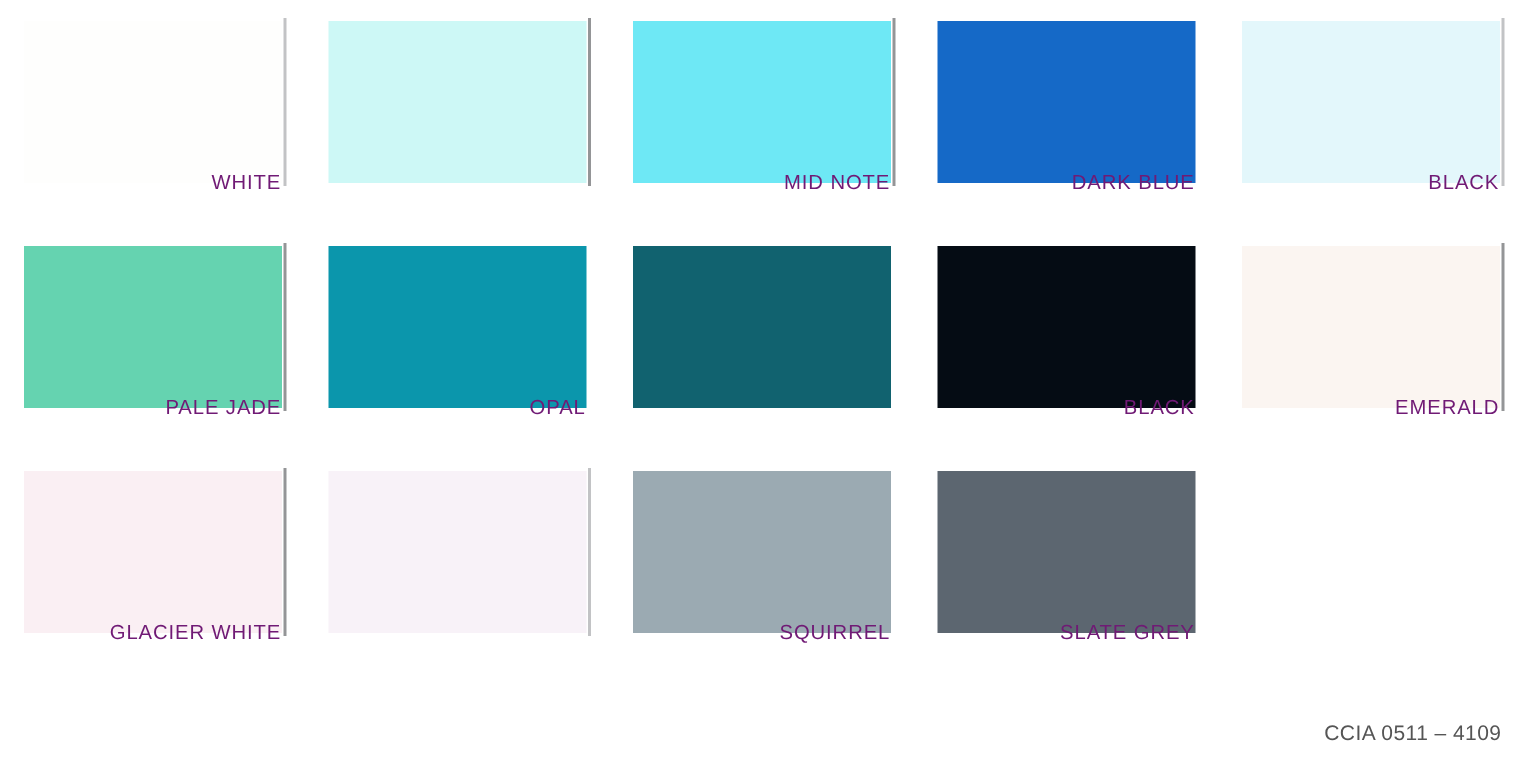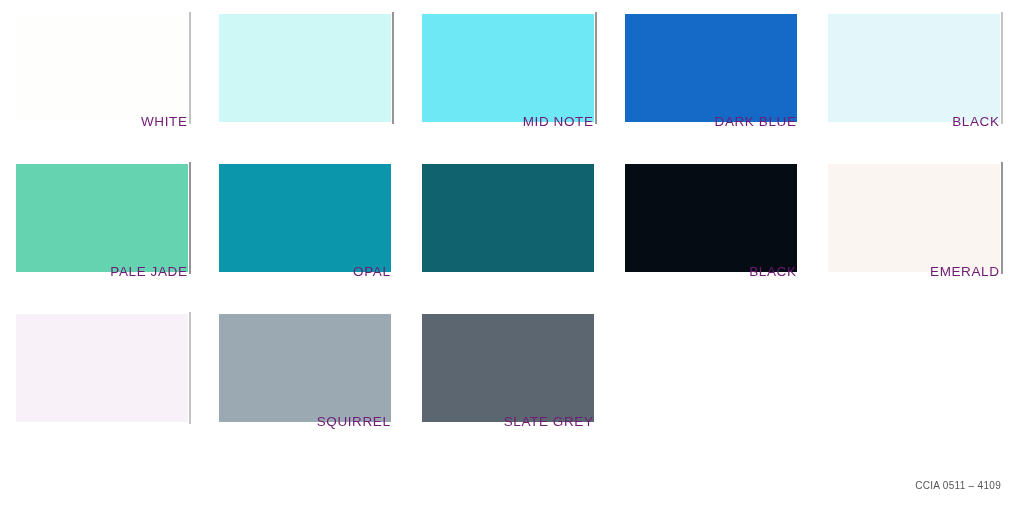--- a/index.html
+++ b/index.html
@@ -85,21 +85,21 @@
   .footnote-line {
     font-size: 11.6px;
     line-height: 17px;
     color: #4a4a4a;
     white-space: nowrap;
   }
   .product-code {
     position: absolute;
     right: 14px;
     top: 18px;
-    font-size: 10px;
+    font-size: 14px;
     letter-spacing: 0.3px;
     color: #555555;
     white-space: nowrap;
   }
 </style>
 </head>
 <body>
 
 <div class="chart">
 
@@ -170,20 +170,27 @@
 
     <div class="cell">
       <div class="chip-wrap">
         <div class="chip" style="background-color: rgb(251, 245, 241);"></div>
         <div class="chip-edge"></div>
         <div class="chip-label">EMERALD</div>
       </div>
     </div>
     <div class="cell">
       <div class="chip-wrap">
+        <div class="chip" style="background-color: rgb(250, 239, 243);"></div>
+        <div class="chip-edge"></div>
+        <div class="chip-label">GLACIER WHITE</div>
+      </div>
+    </div>
+    <div class="cell">
+      <div class="chip-wrap">
         <div class="chip" style="background-color: rgb(248, 242, 248);"></div>
         <div class="chip-edge faint"></div>
       </div>
     </div>
     <div class="cell">
       <div class="chip-wrap">
         <div class="chip" style="background-color: rgb(155, 170, 178);"></div>
 
         <div class="chip-label">SQUIRREL</div>
       </div>

